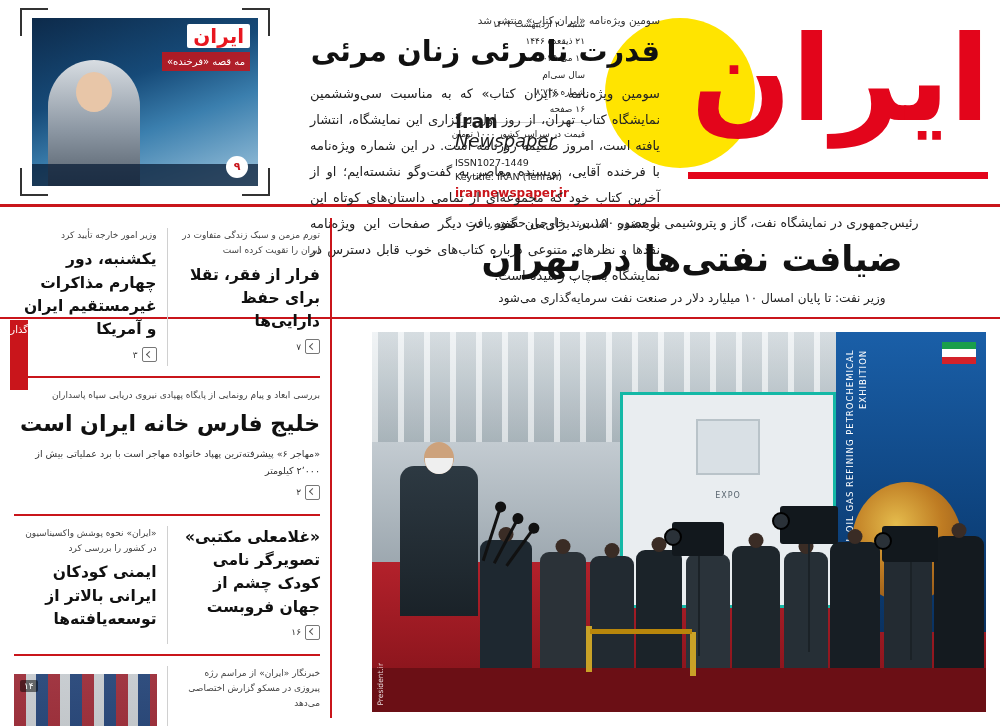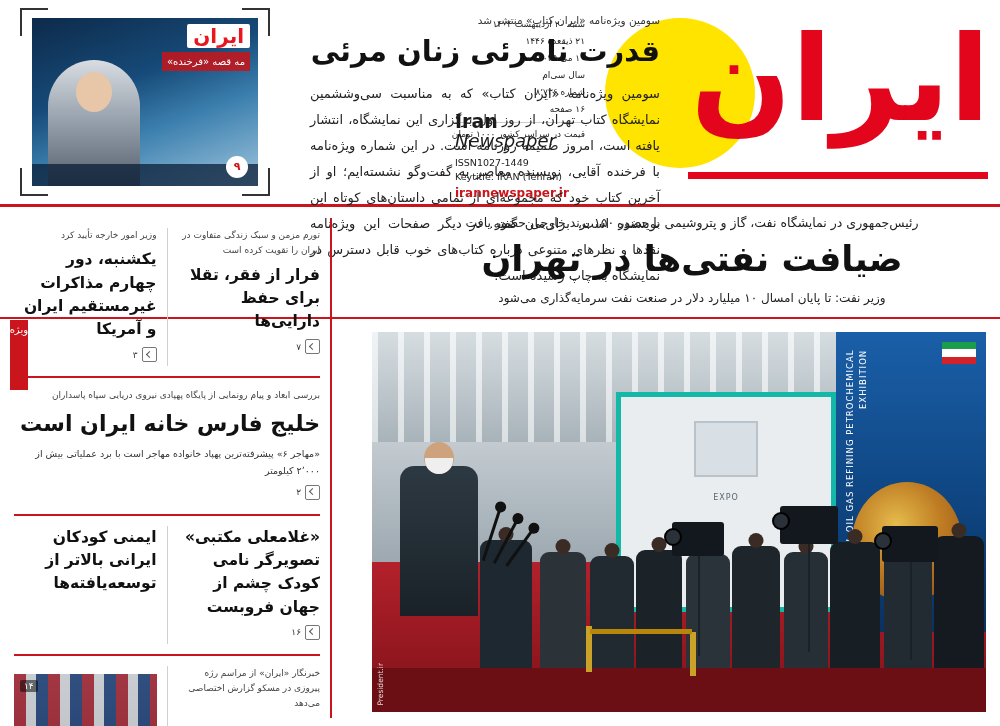--- a/index.html
+++ b/index.html
@@ -128,21 +128,21 @@
   .booth-blue .flag{
     position:absolute;right:10px;top:10px;width:34px;height:22px;
     background:linear-gradient(180deg,#1a9e4b 33%,#fff 33% 66%,#d3222a 66%);
   }
   .booth-blue .emblem{
     position:absolute;left:16px;bottom:30px;width:110px;height:120px;border-radius:50%;
     background:radial-gradient(circle at 40% 35%,#f0c24a 0%,#c87f1e 45%,#8a4a10 100%);
     opacity:.95;
   }
   .booth-white{
-    position:absolute;right:150px;top:60px;width:210px;height:210px;background:#e9edf0;border:5px solid #14b8a6;
+    position:absolute;right:150px;top:60px;width:210px;height:210px;background:#e9edf0;border:3px solid #14b8a6;
   }
   .booth-white .sign{
     position:absolute;left:50%;top:24px;transform:translateX(-50%);
     width:60px;height:52px;background:#d9e0e5;border:2px solid #b9c3c9;
   }
   .booth-white .label{
     position:absolute;left:50%;top:96px;transform:translateX(-50%);
     font-size:8px;color:#5a6670;letter-spacing:1px;
   }
   .crowd{position:absolute;left:0;bottom:44px;width:100%;height:210px;}
@@ -371,21 +371,21 @@
         </div>
       </div>
       <div class="vsep"></div>
       <div class="col" style="position:relative;">
         <div class="kick">وزیر امور خارجه تأیید کرد</div>
         <h3 class="sm">یکشنبه، دور چهارم مذاکرات غیرمستقیم ایران و آمریکا</h3>
         <div class="pagenum">
           <span class="arrow"></span>
           <span>۳</span>
         </div>
-        <div class="sideband">ویژه</div>
+        <div class="sideband">گذاری</div>
       </div>
     </div>
 
     <div class="hdiv"></div>
 
     <div class="block">
       <div class="kick" style="font-size:9px;color:#444;line-height:1.7;">بررسی ابعاد و پیام رونمایی از پایگاه پهپادی نیروی دریایی سپاه پاسداران</div>
       <h3 class="big">خلیج فارس خانه ایران است</h3>
       <div class="sub">«مهاجر ۶» پیشرفته‌ترین پهپاد خانواده مهاجر است با برد عملیاتی بیش از ۲٬۰۰۰ کیلومتر</div>
       <div class="pagenum">
@@ -399,20 +399,21 @@
     <div class="two-col">
       <div class="col">
         <h3 class="sm">«غلامعلی مکتبی» تصویرگر نامی کودک چشم از جهان فروبست</h3>
         <div class="pagenum">
           <span class="arrow"></span>
           <span>۱۶</span>
         </div>
       </div>
       <div class="vsep"></div>
       <div class="col">
+        <div class="kick">«ایران» نحوه پوشش واکسیناسیون در کشور را بررسی کرد</div>
         <h3 class="sm">ایمنی کودکان ایرانی بالاتر از توسعه‌یافته‌ها</h3>
       </div>
     </div>
 
     <div class="hdiv"></div>
 
     <div class="two-col">
       <div class="col">
         <div class="kick">خبرنگار «ایران» از مراسم رژه پیروزی در مسکو گزارش اختصاصی می‌دهد</div>
 

